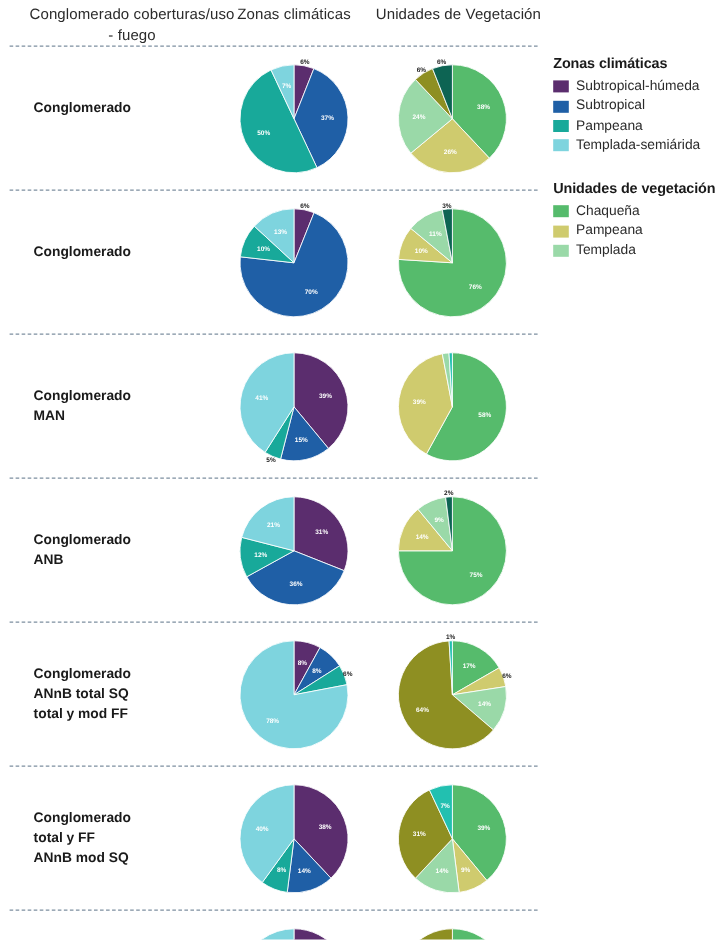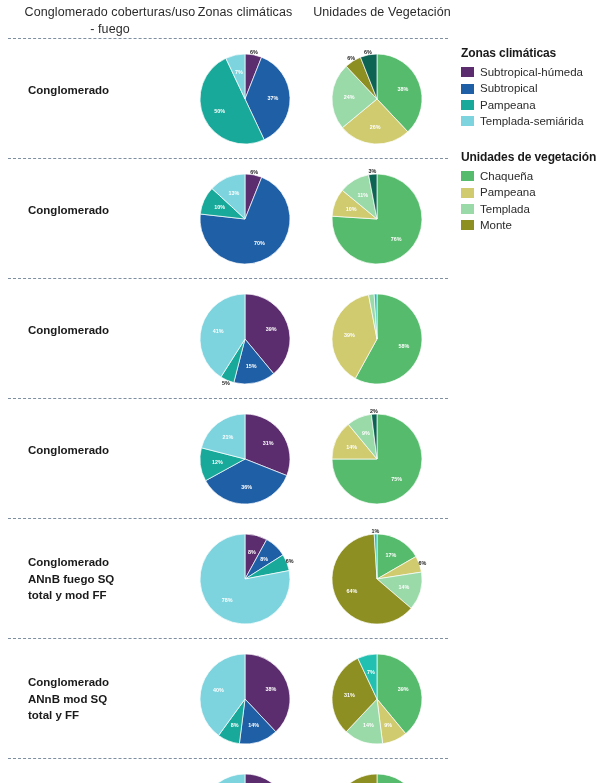--- a/index.html
+++ b/index.html
@@ -143,20 +143,21 @@
             <text x="45.80" y="37.89" text-anchor="middle" class="slice-label" fill="#ffffff">11%</text>
             <path d="M 60 60 L 51.57 15.80 A 45 45 0 0 1 60.00 15.00 Z" fill="#0d6453" stroke="#ffffff" stroke-width="0.7"></path>
             <text x="55.47" y="13.96" text-anchor="middle" class="slice-label" fill="#222222">3%</text>
           </svg>
         </div>
       </div>
       <div class="rule" style="top: 278px;"></div>
       <div class="row" style="top: 279px;">
         <div class="rowlabel" style="top: 43.4px;">
           <div>Conglomerado</div>
+          <div>MAN</div>
         </div>
         <div class="pie-wrap clim">
           <svg viewBox="0 0 120 120">
             <path d="M 60 60 L 60.00 15.00 A 45 45 0 0 1 88.68 94.67 Z" fill="#5b2d6e" stroke="#ffffff" stroke-width="0.7"></path>
             <text x="86.25" y="52.45" text-anchor="middle" class="slice-label" fill="#ffffff">39%</text>
             <path d="M 60 60 L 88.68 94.67 A 45 45 0 0 1 48.81 103.59 Z" fill="#1f5fa6" stroke="#ffffff" stroke-width="0.7"></path>
             <text x="66.09" y="89.13" text-anchor="middle" class="slice-label" fill="#ffffff">15%</text>
             <path d="M 60 60 L 48.81 103.59 A 45 45 0 0 1 35.89 97.99 Z" fill="#18a99a" stroke="#ffffff" stroke-width="0.7"></path>
             <text x="40.88" y="106.09" text-anchor="middle" class="slice-label" fill="#222222">5%</text>
             <path d="M 60 60 L 35.89 97.99 A 45 45 0 0 1 60.00 15.00 Z" fill="#7ed4de" stroke="#ffffff" stroke-width="0.7"></path>
@@ -171,20 +172,21 @@
             <text x="32.44" y="57.54" text-anchor="middle" class="slice-label" fill="#ffffff">39%</text>
             <path d="M 60 60 L 51.57 15.80 A 45 45 0 0 1 57.17 15.09 Z" fill="#9ad9a8" stroke="#ffffff" stroke-width="0.7"></path>
             <path d="M 60 60 L 57.17 15.09 A 45 45 0 0 1 60.00 15.00 Z" fill="#22c0b0" stroke="#ffffff" stroke-width="0.7"></path>
           </svg>
         </div>
       </div>
       <div class="rule" style="top: 398px;"></div>
       <div class="row" style="top: 399px;">
         <div class="rowlabel" style="top: 43.4px;">
           <div>Conglomerado</div>
+          <div>ANB</div>
         </div>
         <div class="pie-wrap clim">
           <svg viewBox="0 0 120 120">
             <path d="M 60 60 L 60.00 15.00 A 45 45 0 0 1 101.84 76.57 Z" fill="#5b2d6e" stroke="#ffffff" stroke-width="0.7"></path>
             <text x="83.08" y="46.22" text-anchor="middle" class="slice-label" fill="#ffffff">31%</text>
             <path d="M 60 60 L 101.84 76.57 A 45 45 0 0 1 20.57 81.68 Z" fill="#1f5fa6" stroke="#ffffff" stroke-width="0.7"></path>
             <text x="61.75" y="89.74" text-anchor="middle" class="slice-label" fill="#ffffff">36%</text>
             <path d="M 60 60 L 20.57 81.68 A 45 45 0 0 1 16.41 48.81 Z" fill="#18a99a" stroke="#ffffff" stroke-width="0.7"></path>
             <text x="32.32" y="65.40" text-anchor="middle" class="slice-label" fill="#ffffff">12%</text>
             <path d="M 60 60 L 16.41 48.81 A 45 45 0 0 1 60.00 15.00 Z" fill="#7ed4de" stroke="#ffffff" stroke-width="0.7"></path>
@@ -201,21 +203,21 @@
             <text x="48.92" y="36.29" text-anchor="middle" class="slice-label" fill="#ffffff">9%</text>
             <path d="M 60 60 L 54.36 15.35 A 45 45 0 0 1 60.00 15.00 Z" fill="#0d6453" stroke="#ffffff" stroke-width="0.7"></path>
             <text x="56.98" y="13.85" text-anchor="middle" class="slice-label" fill="#222222">2%</text>
           </svg>
         </div>
       </div>
       <div class="rule" style="top: 518px;"></div>
       <div class="row" style="top: 519px;">
         <div class="rowlabel" style="top: 35.1px;">
           <div>Conglomerado</div>
-          <div>ANnB fuego SQ</div>
+          <div>ANnB total SQ</div>
           <div>total y mod FF</div>
         </div>
         <div class="pie-wrap clim">
           <svg viewBox="0 0 120 120">
             <path d="M 60 60 L 60.00 15.00 A 45 45 0 0 1 81.68 20.57 Z" fill="#5b2d6e" stroke="#ffffff" stroke-width="0.7"></path>
             <text x="66.94" y="34.88" text-anchor="middle" class="slice-label" fill="#ffffff">8%</text>
             <path d="M 60 60 L 81.68 20.57 A 45 45 0 0 1 97.99 35.89 Z" fill="#1f5fa6" stroke="#ffffff" stroke-width="0.7"></path>
             <text x="79.10" y="41.56" text-anchor="middle" class="slice-label" fill="#ffffff">8%</text>
             <path d="M 60 60 L 97.99 35.89 A 45 45 0 0 1 104.20 51.57 Z" fill="#18a99a" stroke="#ffffff" stroke-width="0.7"></path>
             <text x="104.77" y="44.17" text-anchor="middle" class="slice-label" fill="#222222">6%</text>
@@ -235,22 +237,22 @@
             <text x="35.02" y="74.34" text-anchor="middle" class="slice-label" fill="#ffffff">64%</text>
             <path d="M 60 60 L 57.23 15.09 A 45 45 0 0 1 60.00 15.00 Z" fill="#22c0b0" stroke="#ffffff" stroke-width="0.7"></path>
             <text x="58.52" y="13.77" text-anchor="middle" class="slice-label" fill="#222222">1%</text>
           </svg>
         </div>
       </div>
       <div class="rule" style="top: 638px;"></div>
       <div class="row" style="top: 639px;">
         <div class="rowlabel" style="top: 35.1px;">
           <div>Conglomerado</div>
+          <div>total y FF</div>
           <div>ANnB mod SQ</div>
-          <div>total y FF</div>
         </div>
         <div class="pie-wrap clim">
           <svg viewBox="0 0 120 120">
             <path d="M 60 60 L 60.00 15.00 A 45 45 0 0 1 90.80 92.80 Z" fill="#5b2d6e" stroke="#ffffff" stroke-width="0.7"></path>
             <text x="85.94" y="51.63" text-anchor="middle" class="slice-label" fill="#ffffff">38%</text>
             <path d="M 60 60 L 90.80 92.80 A 45 45 0 0 1 54.36 104.65 Z" fill="#1f5fa6" stroke="#ffffff" stroke-width="0.7"></path>
             <text x="68.62" y="88.43" text-anchor="middle" class="slice-label" fill="#ffffff">14%</text>
             <path d="M 60 60 L 54.36 104.65 A 45 45 0 0 1 33.55 96.41 Z" fill="#18a99a" stroke="#ffffff" stroke-width="0.7"></path>
             <text x="49.73" y="87.84" text-anchor="middle" class="slice-label" fill="#ffffff">8%</text>
             <path d="M 60 60 L 33.55 96.41 A 45 45 0 0 1 60.00 15.00 Z" fill="#7ed4de" stroke="#ffffff" stroke-width="0.7"></path>
@@ -324,20 +326,16 @@
           <span class="legend-text">Chaqueña</span>
         </div>
         <div class="legend-row">
           <span class="swatch" style="background: rgb(207, 203, 110);"></span>
           <span class="legend-text">Pampeana</span>
         </div>
         <div class="legend-row">
           <span class="swatch" style="background: rgb(154, 217, 168);"></span>
           <span class="legend-text">Templada</span>
         </div>
-        <div class="legend-row">
-          <span class="swatch" style="background: rgb(142, 143, 34);"></span>
-          <span class="legend-text">Monte</span>
-        </div>
       </div>
   </div>
 
 </div>
 
 </body></html>

